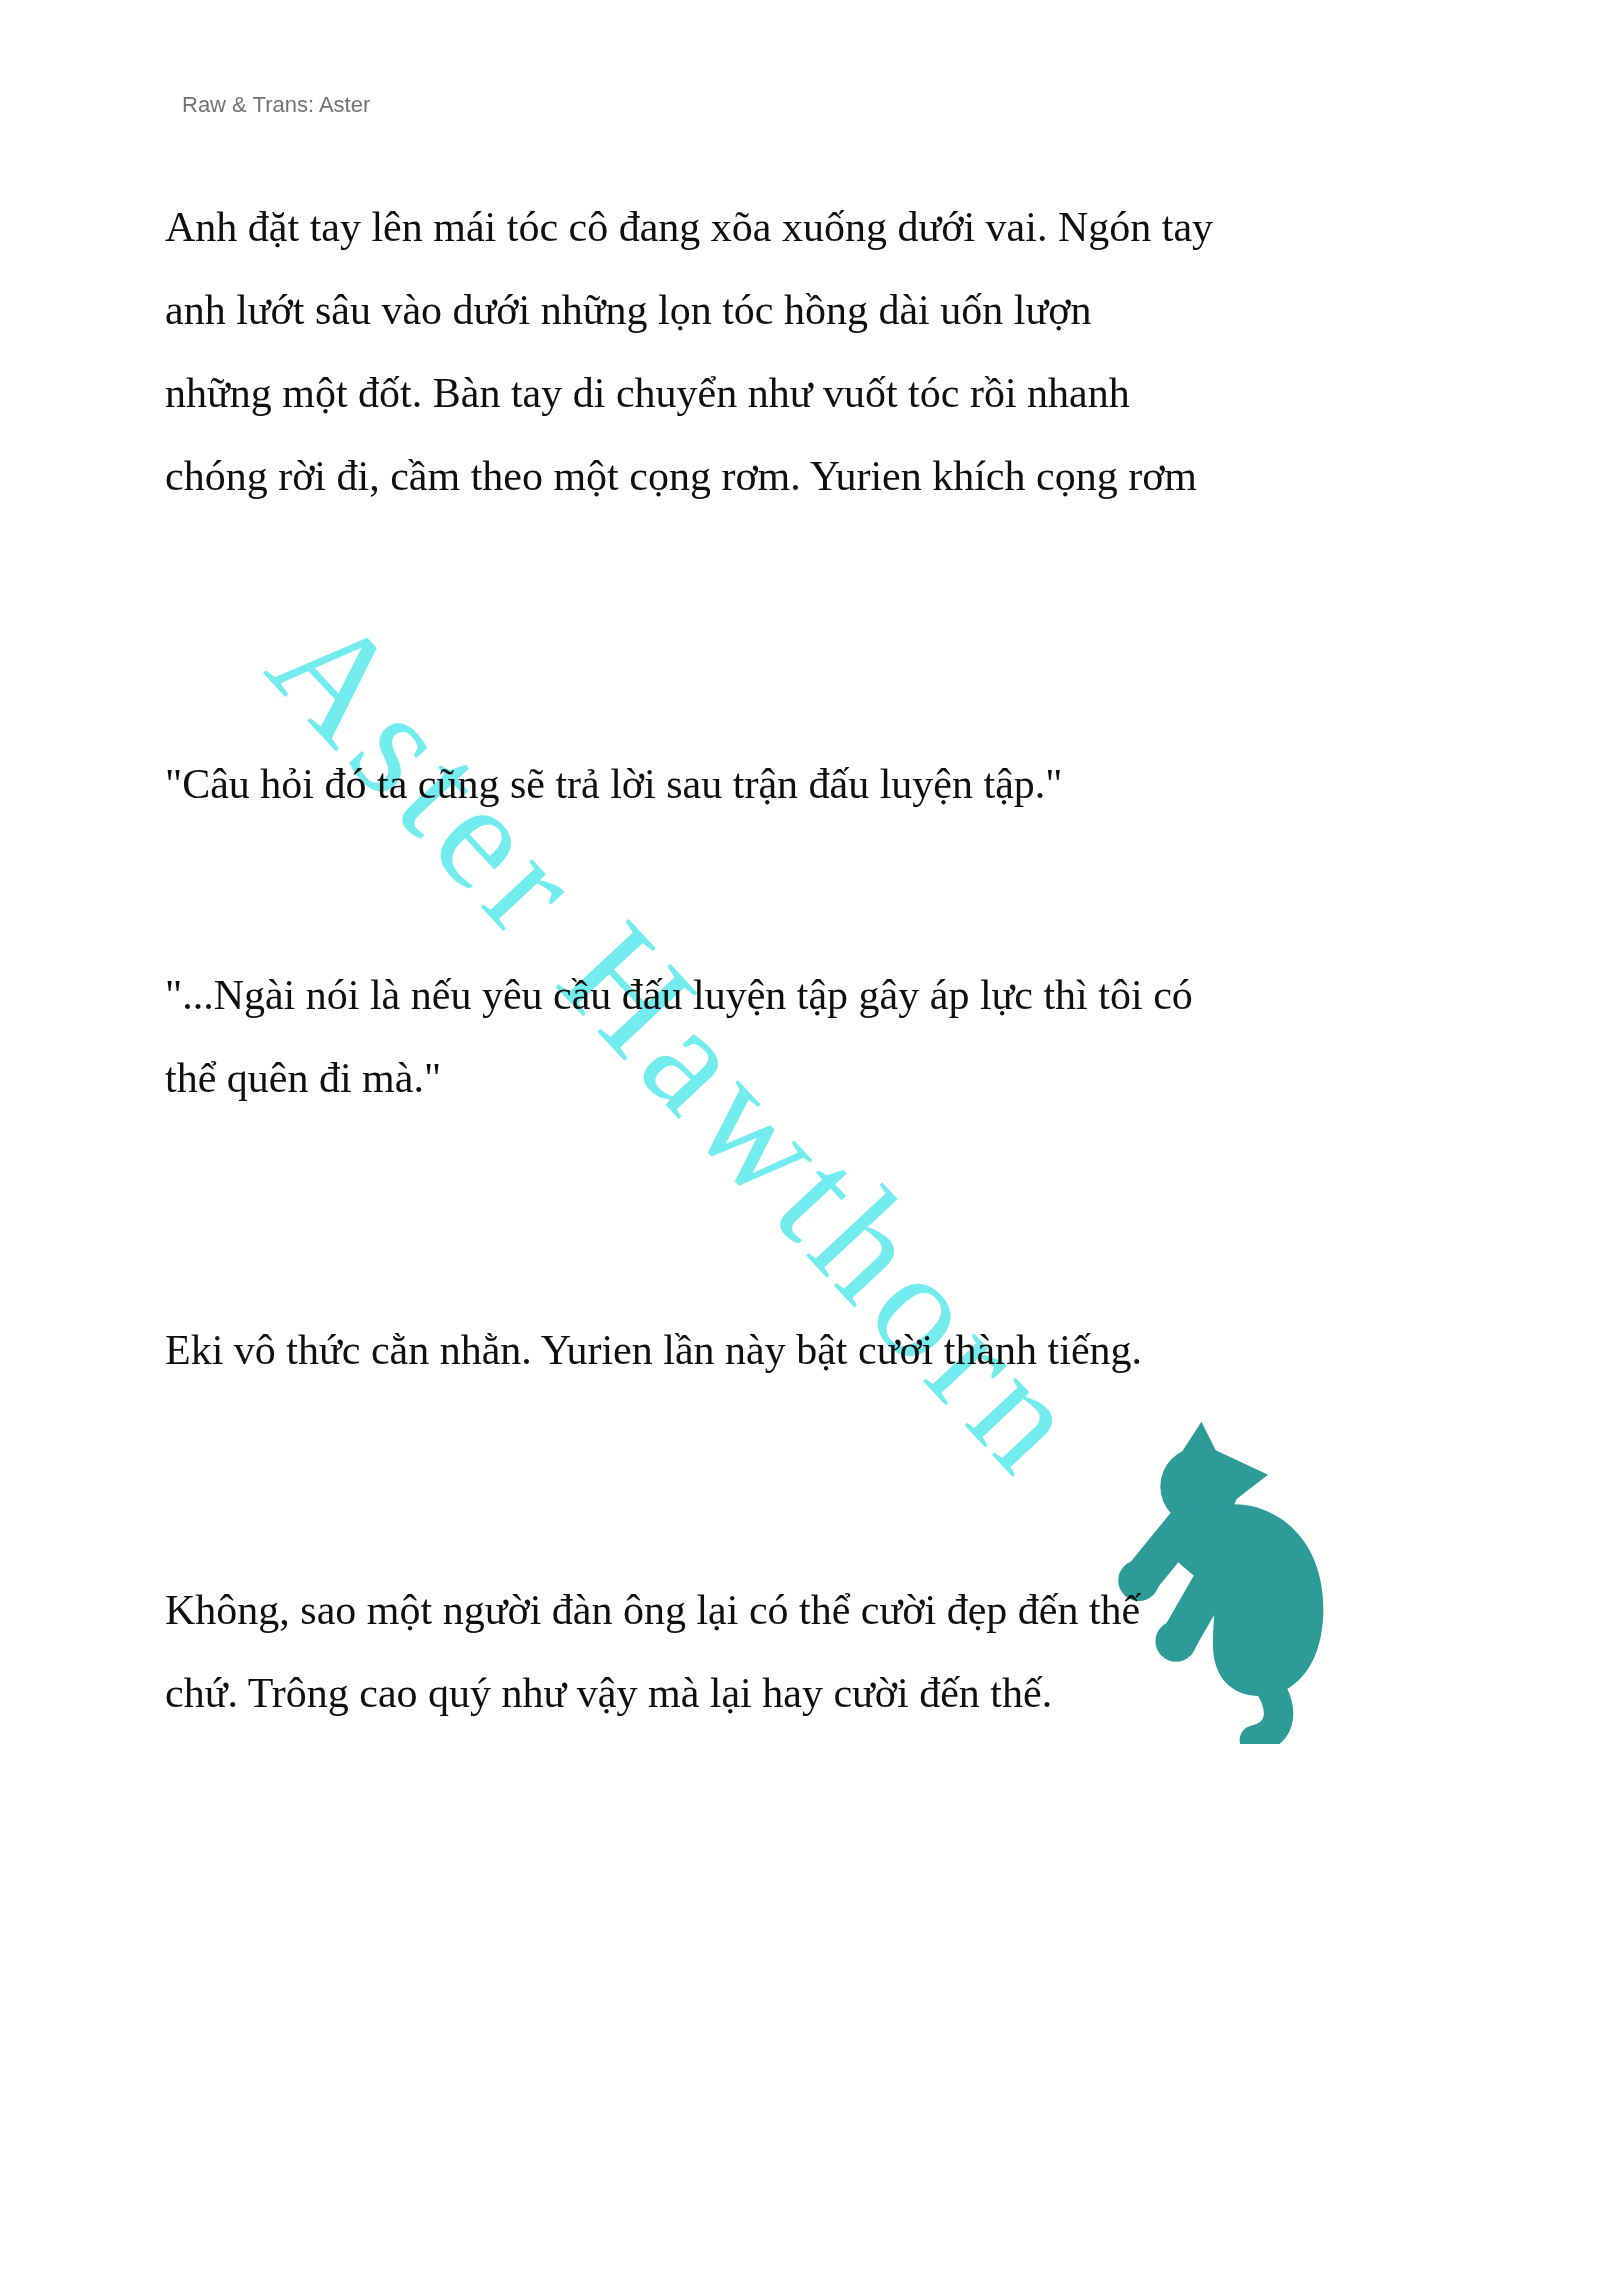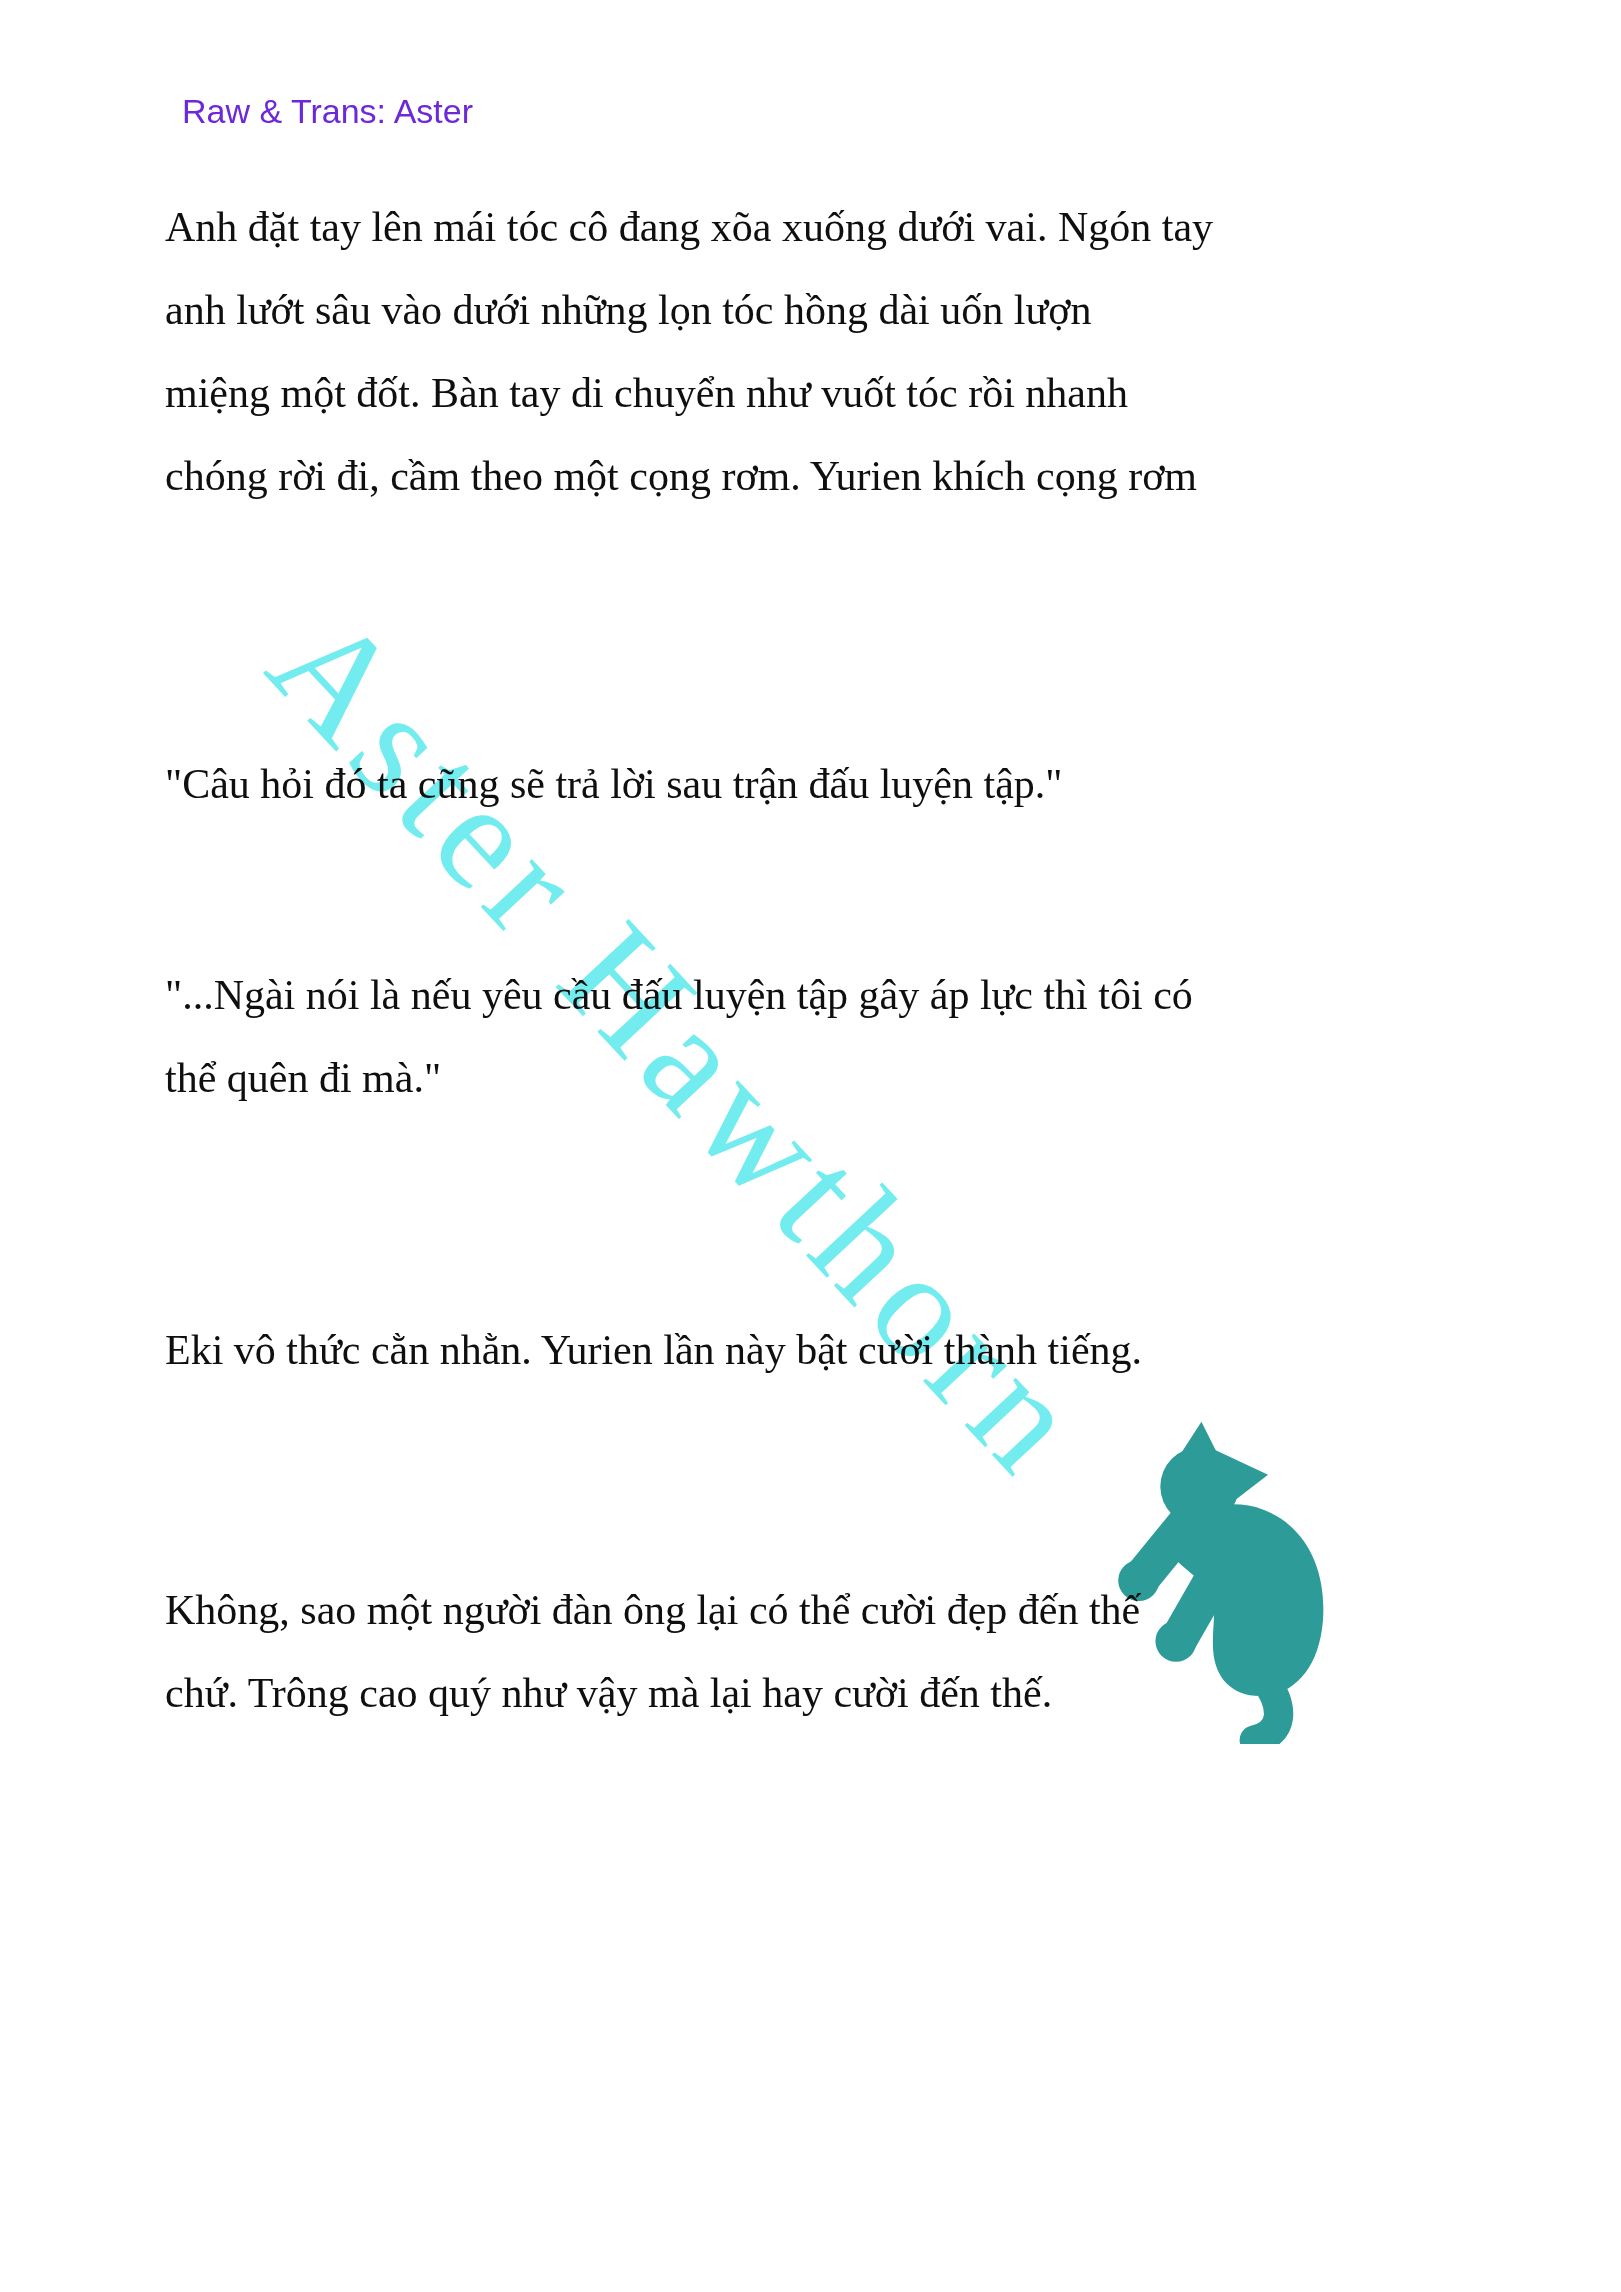--- a/index.html
+++ b/index.html
@@ -11,22 +11,22 @@
     background: #ffffff;
     overflow: hidden;
     font-family: "Liberation Serif", "DejaVu Serif", serif;
     color: #0f0f0f;
   }
   .credit {
     position: absolute;
     left: 182px;
     top: 92px;
     font-family: "Liberation Sans", "DejaVu Sans", sans-serif;
-    font-size: 34px;
-    color: #6d28d9;
+    font-size: 22px;
+    color: #737373;
     z-index: 3;
     white-space: nowrap;
   }
   .watermark {
     position: absolute;
     left: 363px;
     top: 578px;
     font-size: 152px;
     letter-spacing: 9.8px;
     color: #73ecef;
@@ -98,21 +98,21 @@
     <circle class="cat" cx="60" cy="230" r="21"></circle>
 
     <path class="cat-stroke" d="M 150,268 C 172,298 170,324 140,331" stroke-width="30" stroke-linecap="round"></path>
   </svg>
 
   <div class="body-text">
 
     <div class="para p0">
       <div class="line">Anh đặt tay lên mái tóc cô đang xõa xuống dưới vai. Ngón tay</div>
       <div class="line">anh lướt sâu vào dưới những lọn tóc hồng dài uốn lượn</div>
-      <div class="line">miệng một đốt. Bàn tay di chuyển như vuốt tóc rồi nhanh</div>
+      <div class="line">những một đốt. Bàn tay di chuyển như vuốt tóc rồi nhanh</div>
       <div class="line">chóng rời đi, cầm theo một cọng rơm. Yurien khích cọng rơm</div>
     </div>
 
     <div class="para p1">
       <div class="line">"Câu hỏi đó ta cũng sẽ trả lời sau trận đấu luyện tập."</div>
     </div>
 
     <div class="para p2">
       <div class="line">"...Ngài nói là nếu yêu cầu đấu luyện tập gây áp lực thì tôi có</div>
       <div class="line">thể quên đi mà."</div>

